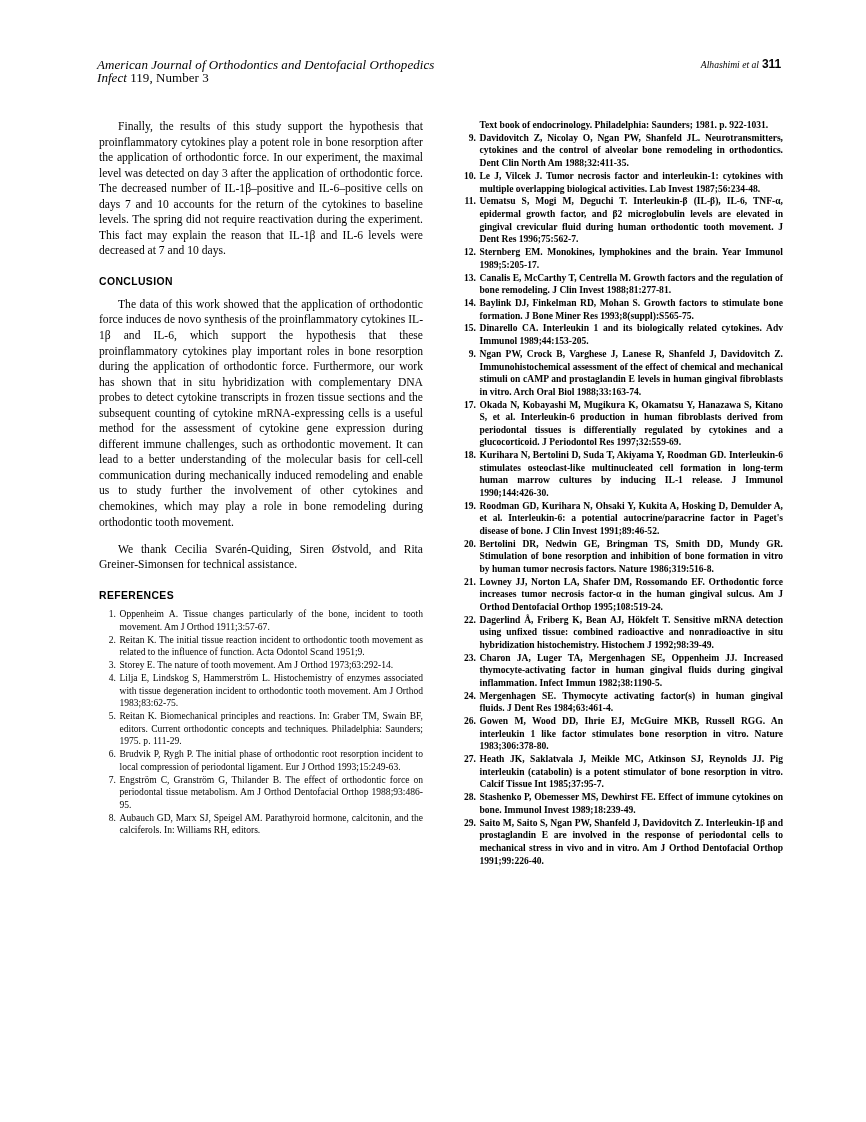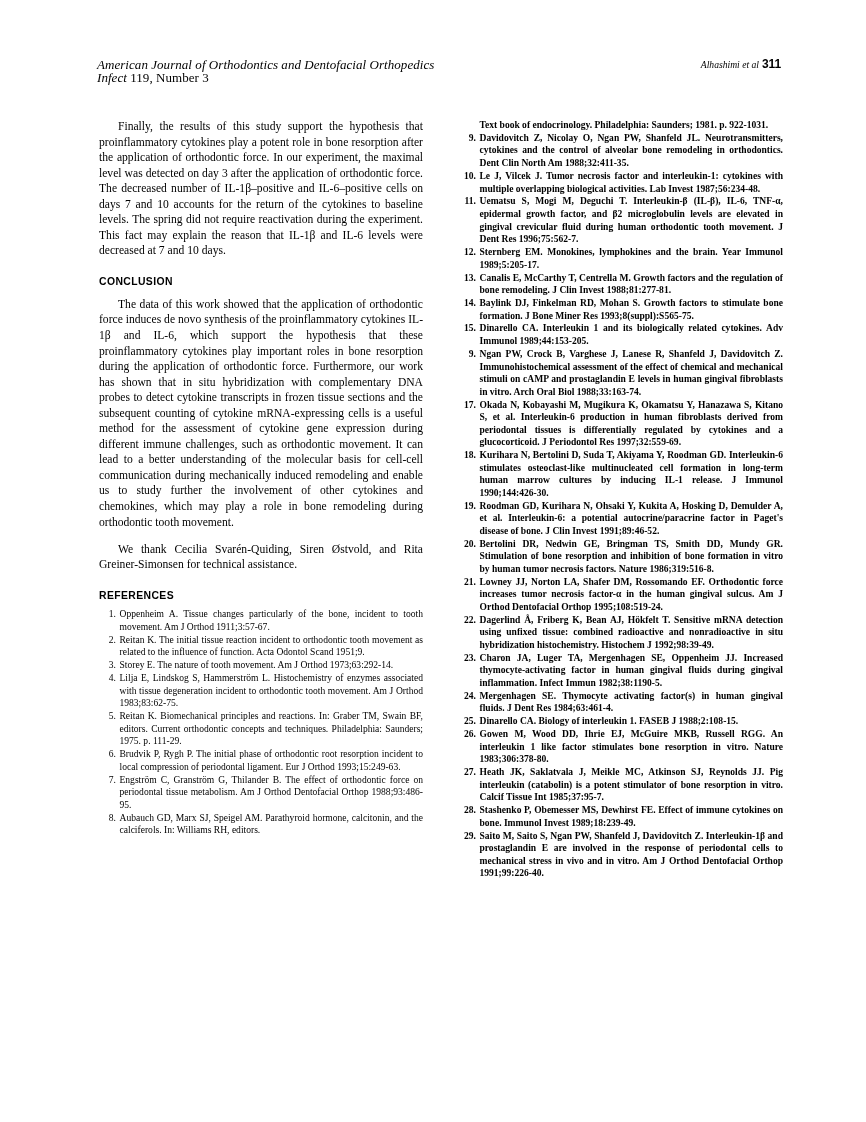--- a/index.html
+++ b/index.html
@@ -261,24 +261,20 @@
         </li>
         <li class="refitem">
           <span class="refnum">23</span>
           <span class="reftext">Charon JA, Luger TA, Mergenhagen SE, Oppenheim JJ. Increased thymocyte-activating factor in human gingival fluids during gingival inflammation. Infect Immun 1982;38:1190-5.</span>
         </li>
         <li class="refitem">
           <span class="refnum">24</span>
           <span class="reftext">Mergenhagen SE. Thymocyte activating factor(s) in human gingival fluids. J Dent Res 1984;63:461-4.</span>
         </li>
         <li class="refitem">
-          <span class="refnum">25</span>
-          <span class="reftext nojust">Dinarello CA. Biology of interleukin 1. FASEB J 1988;2:108-15.</span>
-        </li>
-        <li class="refitem">
           <span class="refnum">26</span>
           <span class="reftext">Gowen M, Wood DD, Ihrie EJ, McGuire MKB, Russell RGG. An interleukin 1 like factor stimulates bone resorption in vitro. Nature 1983;306:378-80.</span>
         </li>
         <li class="refitem">
           <span class="refnum">27</span>
           <span class="reftext">Heath JK, Saklatvala J, Meikle MC, Atkinson SJ, Reynolds JJ. Pig interleukin (catabolin) is a potent stimulator of bone resorption in vitro. Calcif Tissue Int 1985;37:95-7.</span>
         </li>
         <li class="refitem">
           <span class="refnum">28</span>
           <span class="reftext">Stashenko P, Obemesser MS, Dewhirst FE. Effect of immune cytokines on bone. Immunol Invest 1989;18:239-49.</span>

